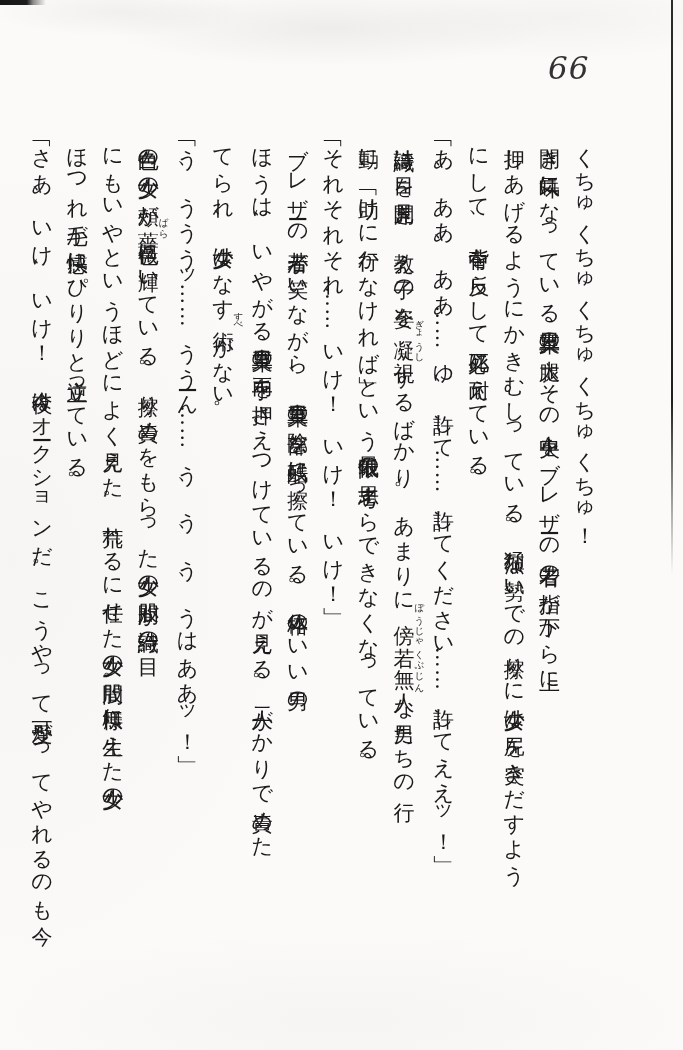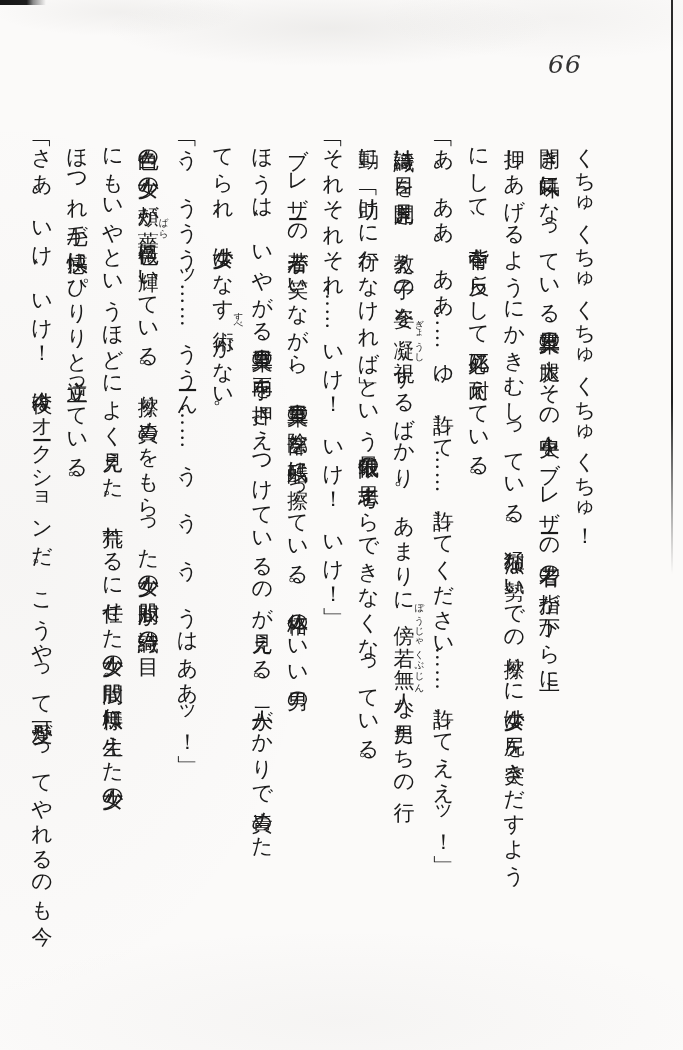--- a/index.html
+++ b/index.html
@@ -34,21 +34,21 @@
   }
   .edge-line{
     position:absolute;left:671px;top:0;
     width:2px;height:574px;
     background:linear-gradient(to bottom,#2b2b2b 0%,#202020 70%,rgba(32,32,32,0) 100%);
   }
   .page-number{
     position:absolute;left:548px;top:50px;
     font-family:"DejaVu Serif","Liberation Serif",serif;
     font-style:italic;
-    font-size:25px;
+    font-size:31px;
     letter-spacing:1px;
     color:var(--pagenum);
   }
   .text-block{
     position:absolute;top:133px;right:81px;
     height:868px;
     writing-mode:vertical-rl;
     -webkit-writing-mode:vertical-rl;
     font-family:"DejaVu Serif","Liberation Serif",serif;
     font-size:21px;

